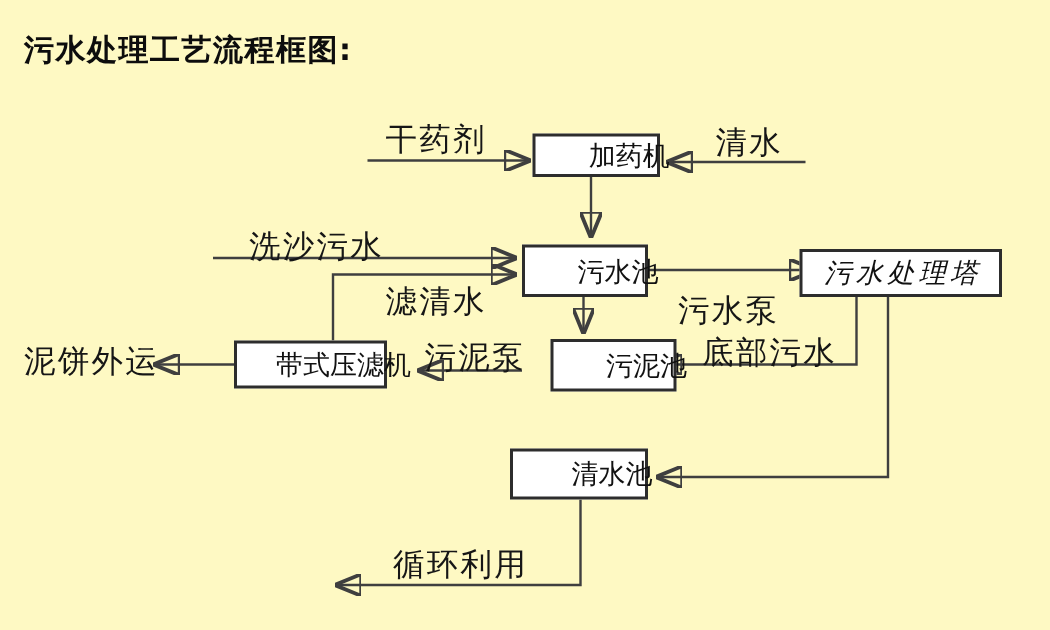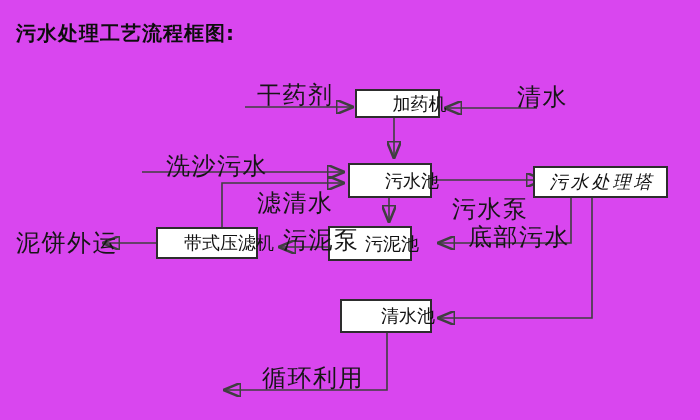--- a/index.html
+++ b/index.html
@@ -1,33 +1,33 @@
 <!DOCTYPE html>
 <html><head>
 <meta charset="utf-8">
 <style>
   html,body{margin:0;padding:0;background:#ffffff;}
   .stage{
-    position:relative;width:700px;height:420px;background:#d946ef;overflow:hidden;
+    position:relative;width:700px;height:420px;background:#fef9c3;overflow:hidden;
     font-family:"DejaVu Sans","Liberation Sans",sans-serif;color:#141414;
   }
   .title{
     position:absolute;left:16px;top:20px;margin:0;
     font-size:20px;font-weight:bold;letter-spacing:1px;color:#0d0d0d;
   }
   .edges{position:absolute;left:0;top:0;width:700px;height:420px;}
   .edges path{stroke:#3f3f3f;stroke-width:1.6;fill:none;}
   .node{
     position:absolute;box-sizing:border-box;background:#ffffff;
     border:2px solid #2d2d2d;display:flex;align-items:center;justify-content:center;
     font-size:18px;color:#111111;white-space:nowrap;padding-left:44px;
   }
   .node.wide{letter-spacing:3px;padding-left:3px;}
   .elabel{
-    position:absolute;font-size:24px;letter-spacing:1.5px;color:#161616;white-space:nowrap;
+    position:absolute;font-size:21px;letter-spacing:1.5px;color:#161616;white-space:nowrap;
   }
 </style>
 </head>
 <body>
 
 <div class="stage">
 
   <h1 class="title">污水处理工艺流程框图:</h1>
 
   <svg class="edges" width="700" height="420" viewBox="0 0 700 420" xmlns="http://www.w3.org/2000/svg">
@@ -55,34 +55,34 @@
   </div>
 
   <div class="node" style="left:348px;top:163px;width:84px;height:35px;justify-content:center;">
     <span>污水池</span>
   </div>
 
   <div class="node wide" style="left:533px;top:166px;width:135px;height:32px;font-style:italic;">
     <span>污水处理塔</span>
   </div>
 
-  <div class="node" style="left:328px;top:226px;width:84px;height:35px;">
+  <div class="node" style="left:367px;top:226px;width:84px;height:35px;">
     <span>污泥池</span>
   </div>
 
   <div class="node" style="left:156px;top:227px;width:102px;height:32px;">
     <span>带式压滤机</span>
   </div>
 
   <div class="node" style="left:340px;top:299px;width:92px;height:34px;">
     <span>清水池</span>
   </div>
 
   <div class="elabel" style="left:257px;top:79px;">干药剂</div>
-  <div class="elabel" style="left:477px;top:81px;margin-left:40px;">清水</div>
+  <div class="elabel" style="left:477px;top:81px;">清水</div>
   <div class="elabel" style="left:166px;top:150px;">洗沙污水</div>
   <div class="elabel" style="left:452px;top:153px;margin-top:40px;">污水泵</div>
   <div class="elabel" style="left:257px;top:187px;">滤清水</div>
   <div class="elabel" style="left:283px;top:224px;">污泥泵</div>
   <div class="elabel" style="left:468px;top:221px;">底部污水</div>
   <div class="elabel" style="left:16px;top:227px;">泥饼外运</div>
   <div class="elabel" style="left:262px;top:362px;">循环利用</div>
 
 </div>
 

